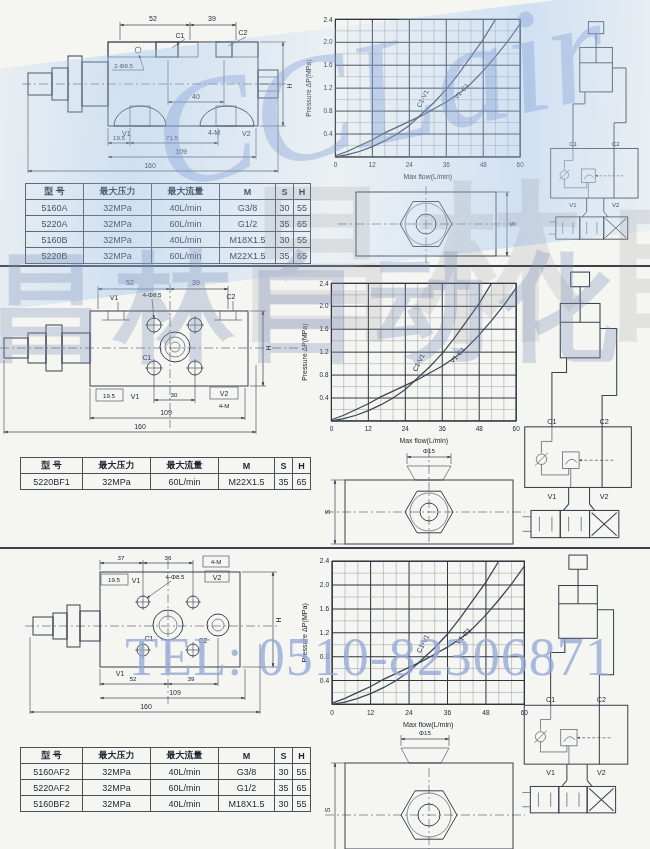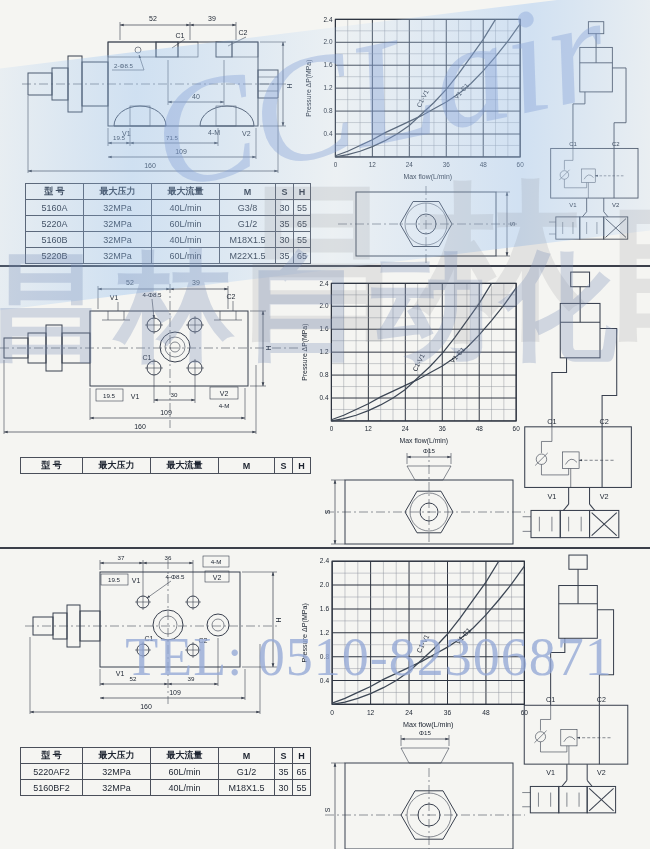--- a/index.html
+++ b/index.html
@@ -464,20 +464,28 @@
           <tr>
             <th>型  号</th>
             <th>最大压力</th>
             <th>最大流量</th>
             <th>M</th>
             <th>S</th>
             <th>H</th>
           </tr>
         </thead>
       <tbody>
+          <tr>
+            <td>5220BF1</td>
+            <td>32MPa</td>
+            <td>60L/min</td>
+            <td>M22X1.5</td>
+            <td>35</td>
+            <td>65</td>
+          </tr>
         </tbody>
     </table>
   </div>
 
   <div class="abs" style="left:325px;top:440px;width:200px;height:108px">
     <svg viewBox="0 0 200 108" width="200" height="108">
       <line class="cl" x1="0" y1="72" x2="200" y2="72"></line>
       <line class="cl" x1="104" y1="8" x2="104" y2="104"></line>
       <path class="thin" d="M82,26 L126,26 L118,40 L90,40 Z"></path>
       <line class="thin" x1="82" y1="24" x2="82" y2="13"></line>
@@ -671,20 +679,28 @@
             <th>型  号</th>
             <th>最大压力</th>
             <th>最大流量</th>
             <th>M</th>
             <th>S</th>
             <th>H</th>
           </tr>
         </thead>
       <tbody>
           <tr>
+            <td>5160AF2</td>
+            <td>32MPa</td>
+            <td>40L/min</td>
+            <td>G3/8</td>
+            <td>30</td>
+            <td>55</td>
+          </tr>
+          <tr>
             <td>5220AF2</td>
             <td>32MPa</td>
             <td>60L/min</td>
             <td>G1/2</td>
             <td>35</td>
             <td>65</td>
           </tr>
           <tr>
             <td>5160BF2</td>
             <td>32MPa</td>

